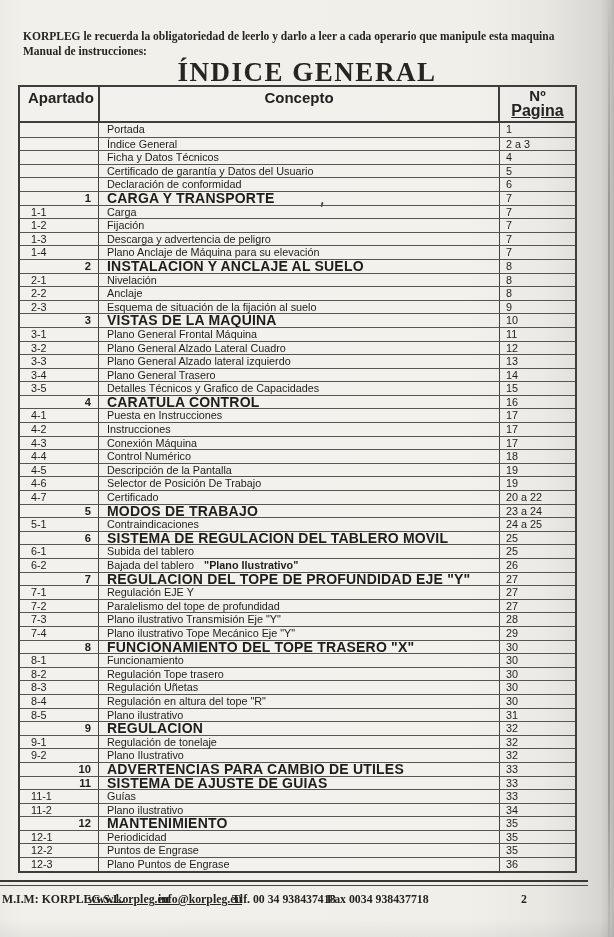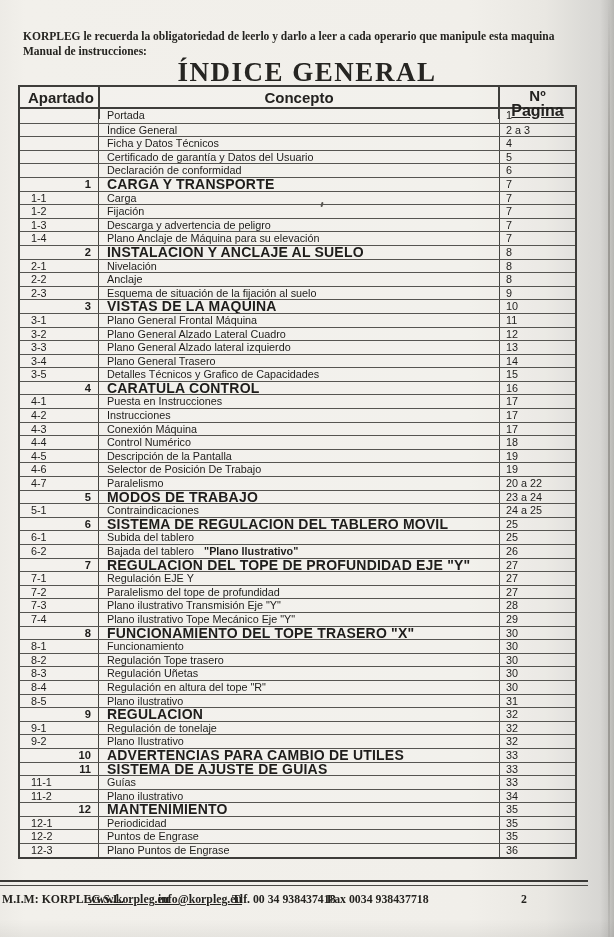--- a/index.html
+++ b/index.html
@@ -34,21 +34,21 @@
     position:absolute;left:18px;top:85px;width:559px;
     border:2px solid #3e3d3a;
     box-sizing:border-box;
     background:rgba(255,255,255,0.12);
   }
   .grid-row{
     display:grid;grid-template-columns:78px 1fr 75px;
     box-sizing:border-box;
   }
   .toc-head{
-    height:22px;border-bottom:2px solid #3e3d3a;
+    height:36px;border-bottom:2px solid #3e3d3a;
   }
   .hc{box-sizing:border-box;color:#232220;}
   .hc-a{font-weight:bold;font-size:15px;padding:2px 0 0 8px;}
   .hc-c{font-weight:bold;font-size:15px;text-align:center;padding-top:2px;
         border-left:2px solid #3e3d3a;border-right:2px solid #3e3d3a;}
   .hc-p{font-weight:bold;text-align:center;}
   .hc-p .l1{font-size:15px;line-height:15px;padding-top:1px;}
   .hc-p .l2{font-size:16px;line-height:16px;text-decoration:underline;}
   .toc-row{height:13.6px;}
   .toc-row + .toc-row{border-top:1px solid #565551;}
@@ -242,21 +242,21 @@
           <div class="cell cell-c">Descripción de la Pantalla</div>
           <div class="cell cell-p">19</div>
         </div>
         <div class="grid-row toc-row">
           <div class="cell cell-a">4-6</div>
           <div class="cell cell-c">Selector de Posición De Trabajo</div>
           <div class="cell cell-p">19</div>
         </div>
         <div class="grid-row toc-row">
           <div class="cell cell-a">4-7</div>
-          <div class="cell cell-c">Paralelismo</div>
+          <div class="cell cell-c">Certificado</div>
           <div class="cell cell-p">20 a 22</div>
         </div>
         <div class="grid-row toc-row section">
           <div class="cell cell-a">5</div>
           <div class="cell cell-c">MODOS DE TRABAJO</div>
           <div class="cell cell-p">23 a 24</div>
         </div>
         <div class="grid-row toc-row">
           <div class="cell cell-a">5-1</div>
           <div class="cell cell-c">Contraindicaciones</div>

